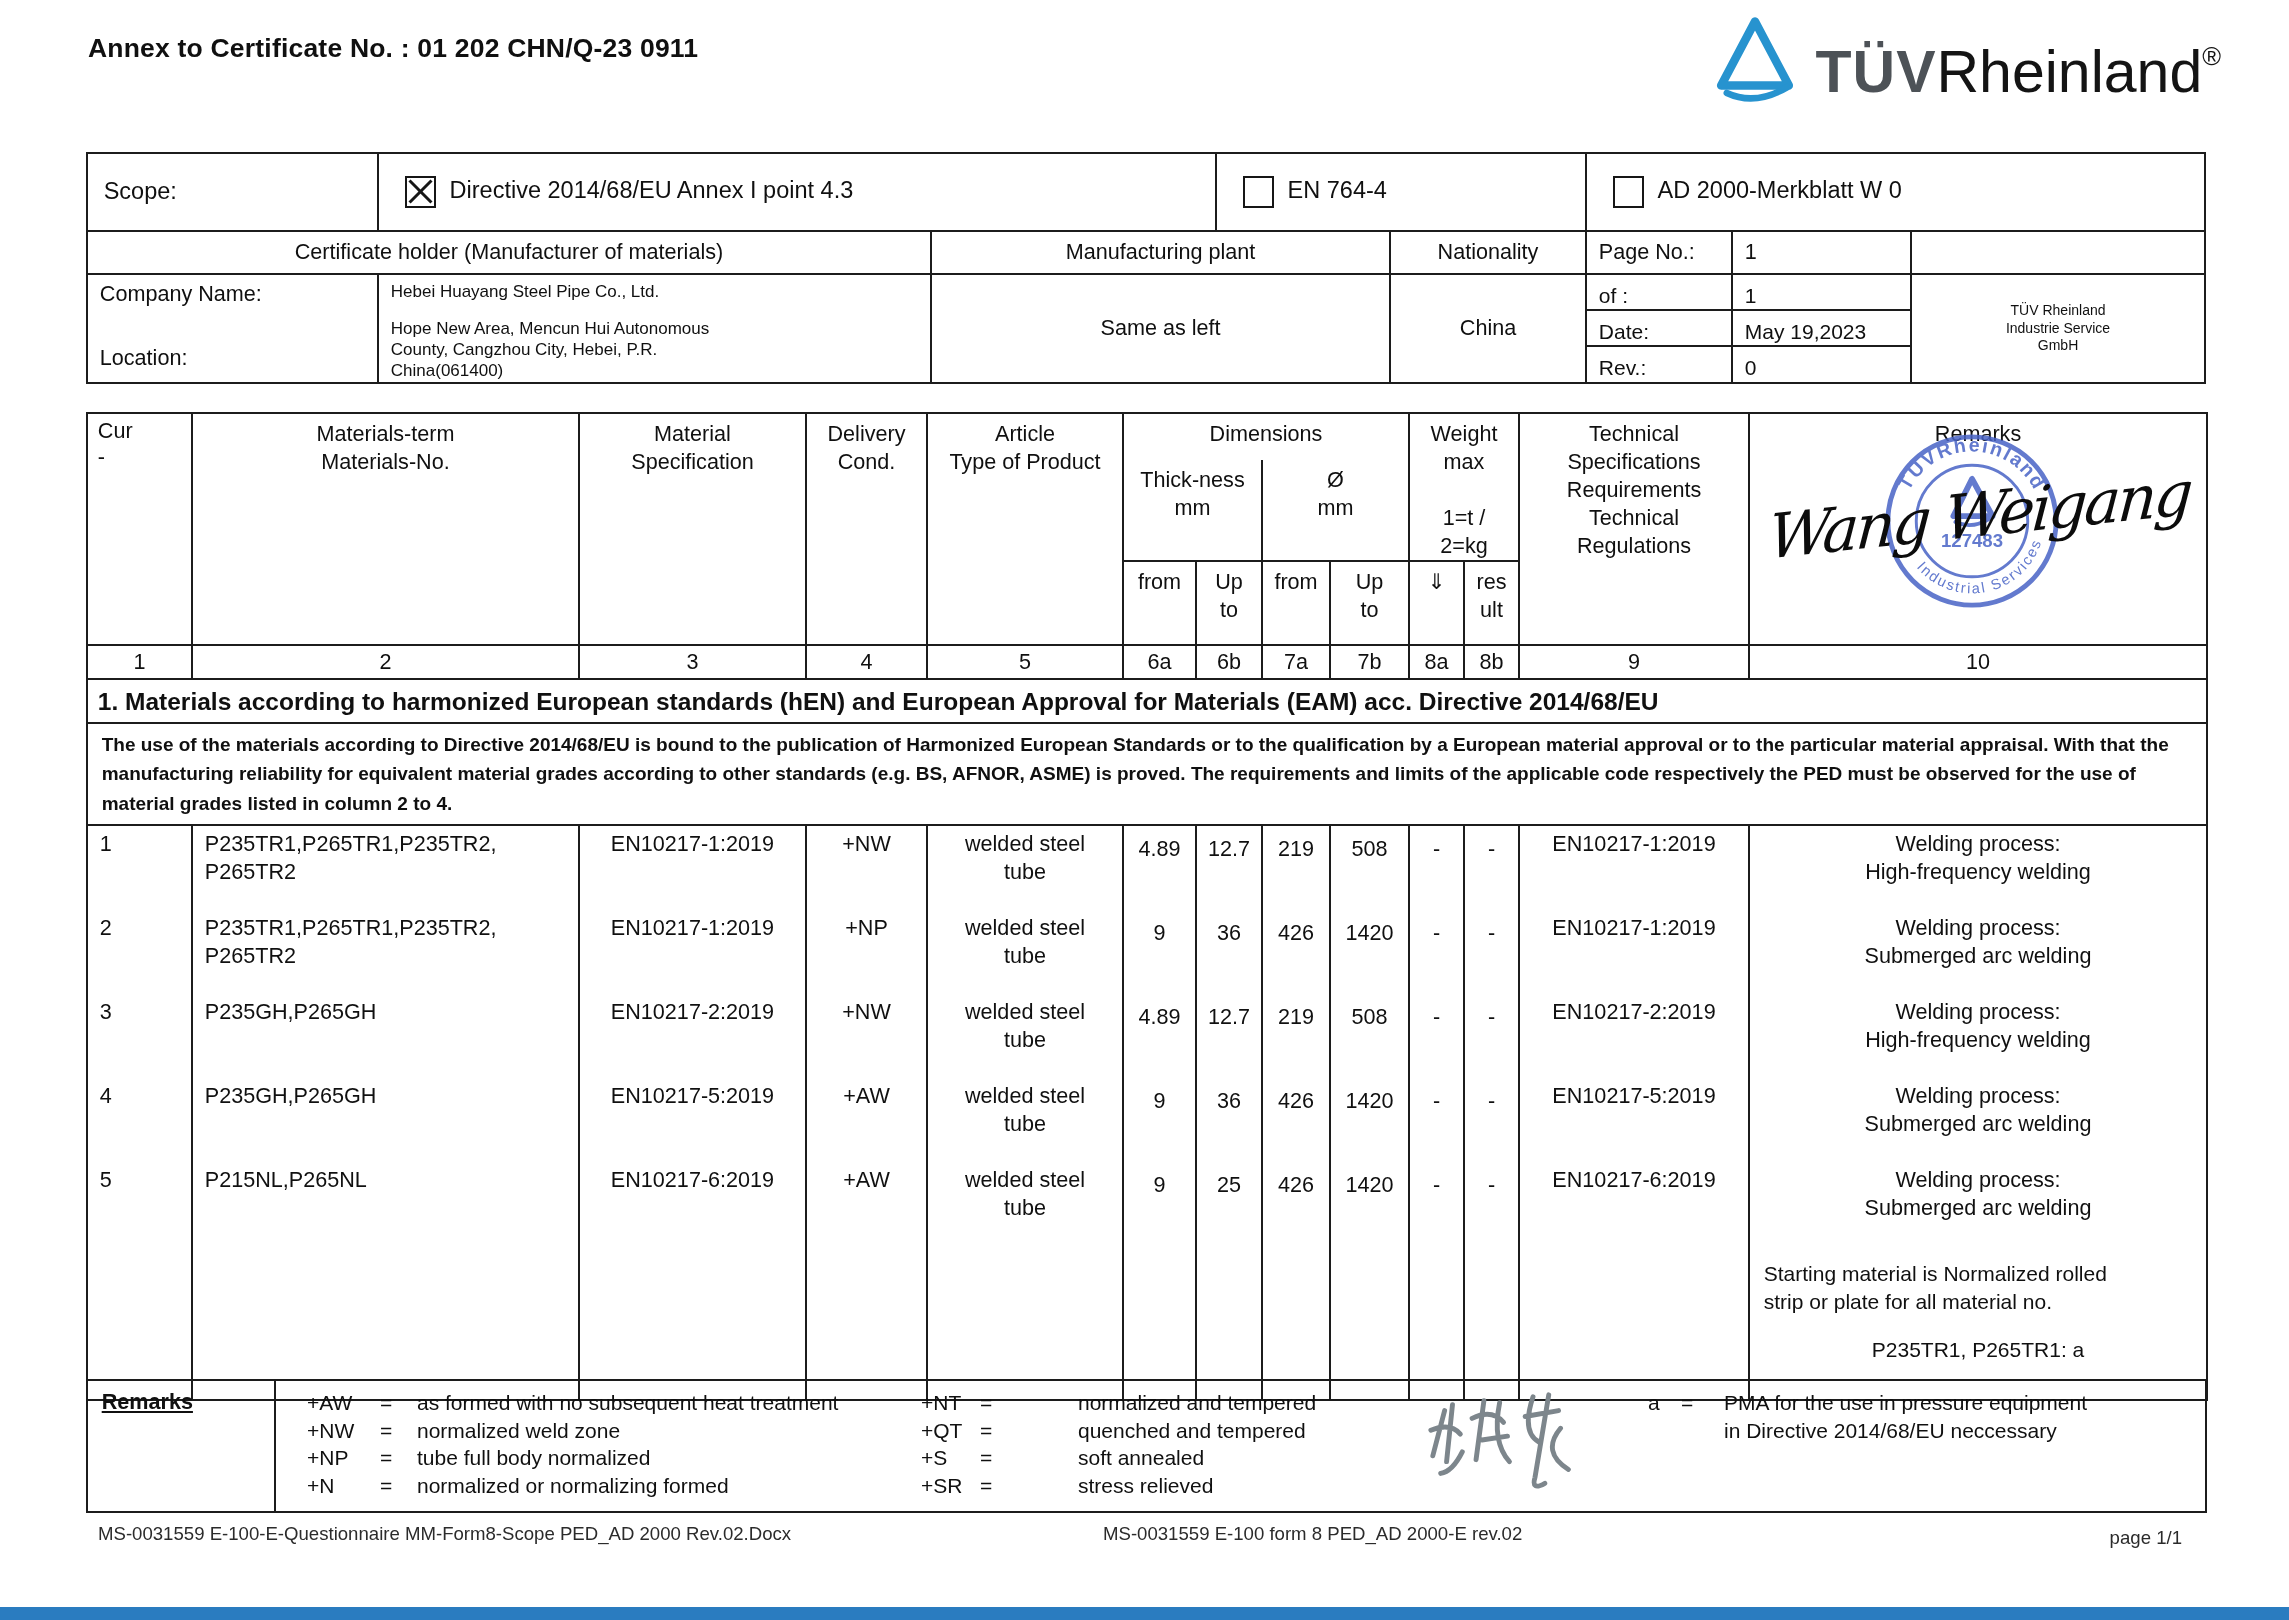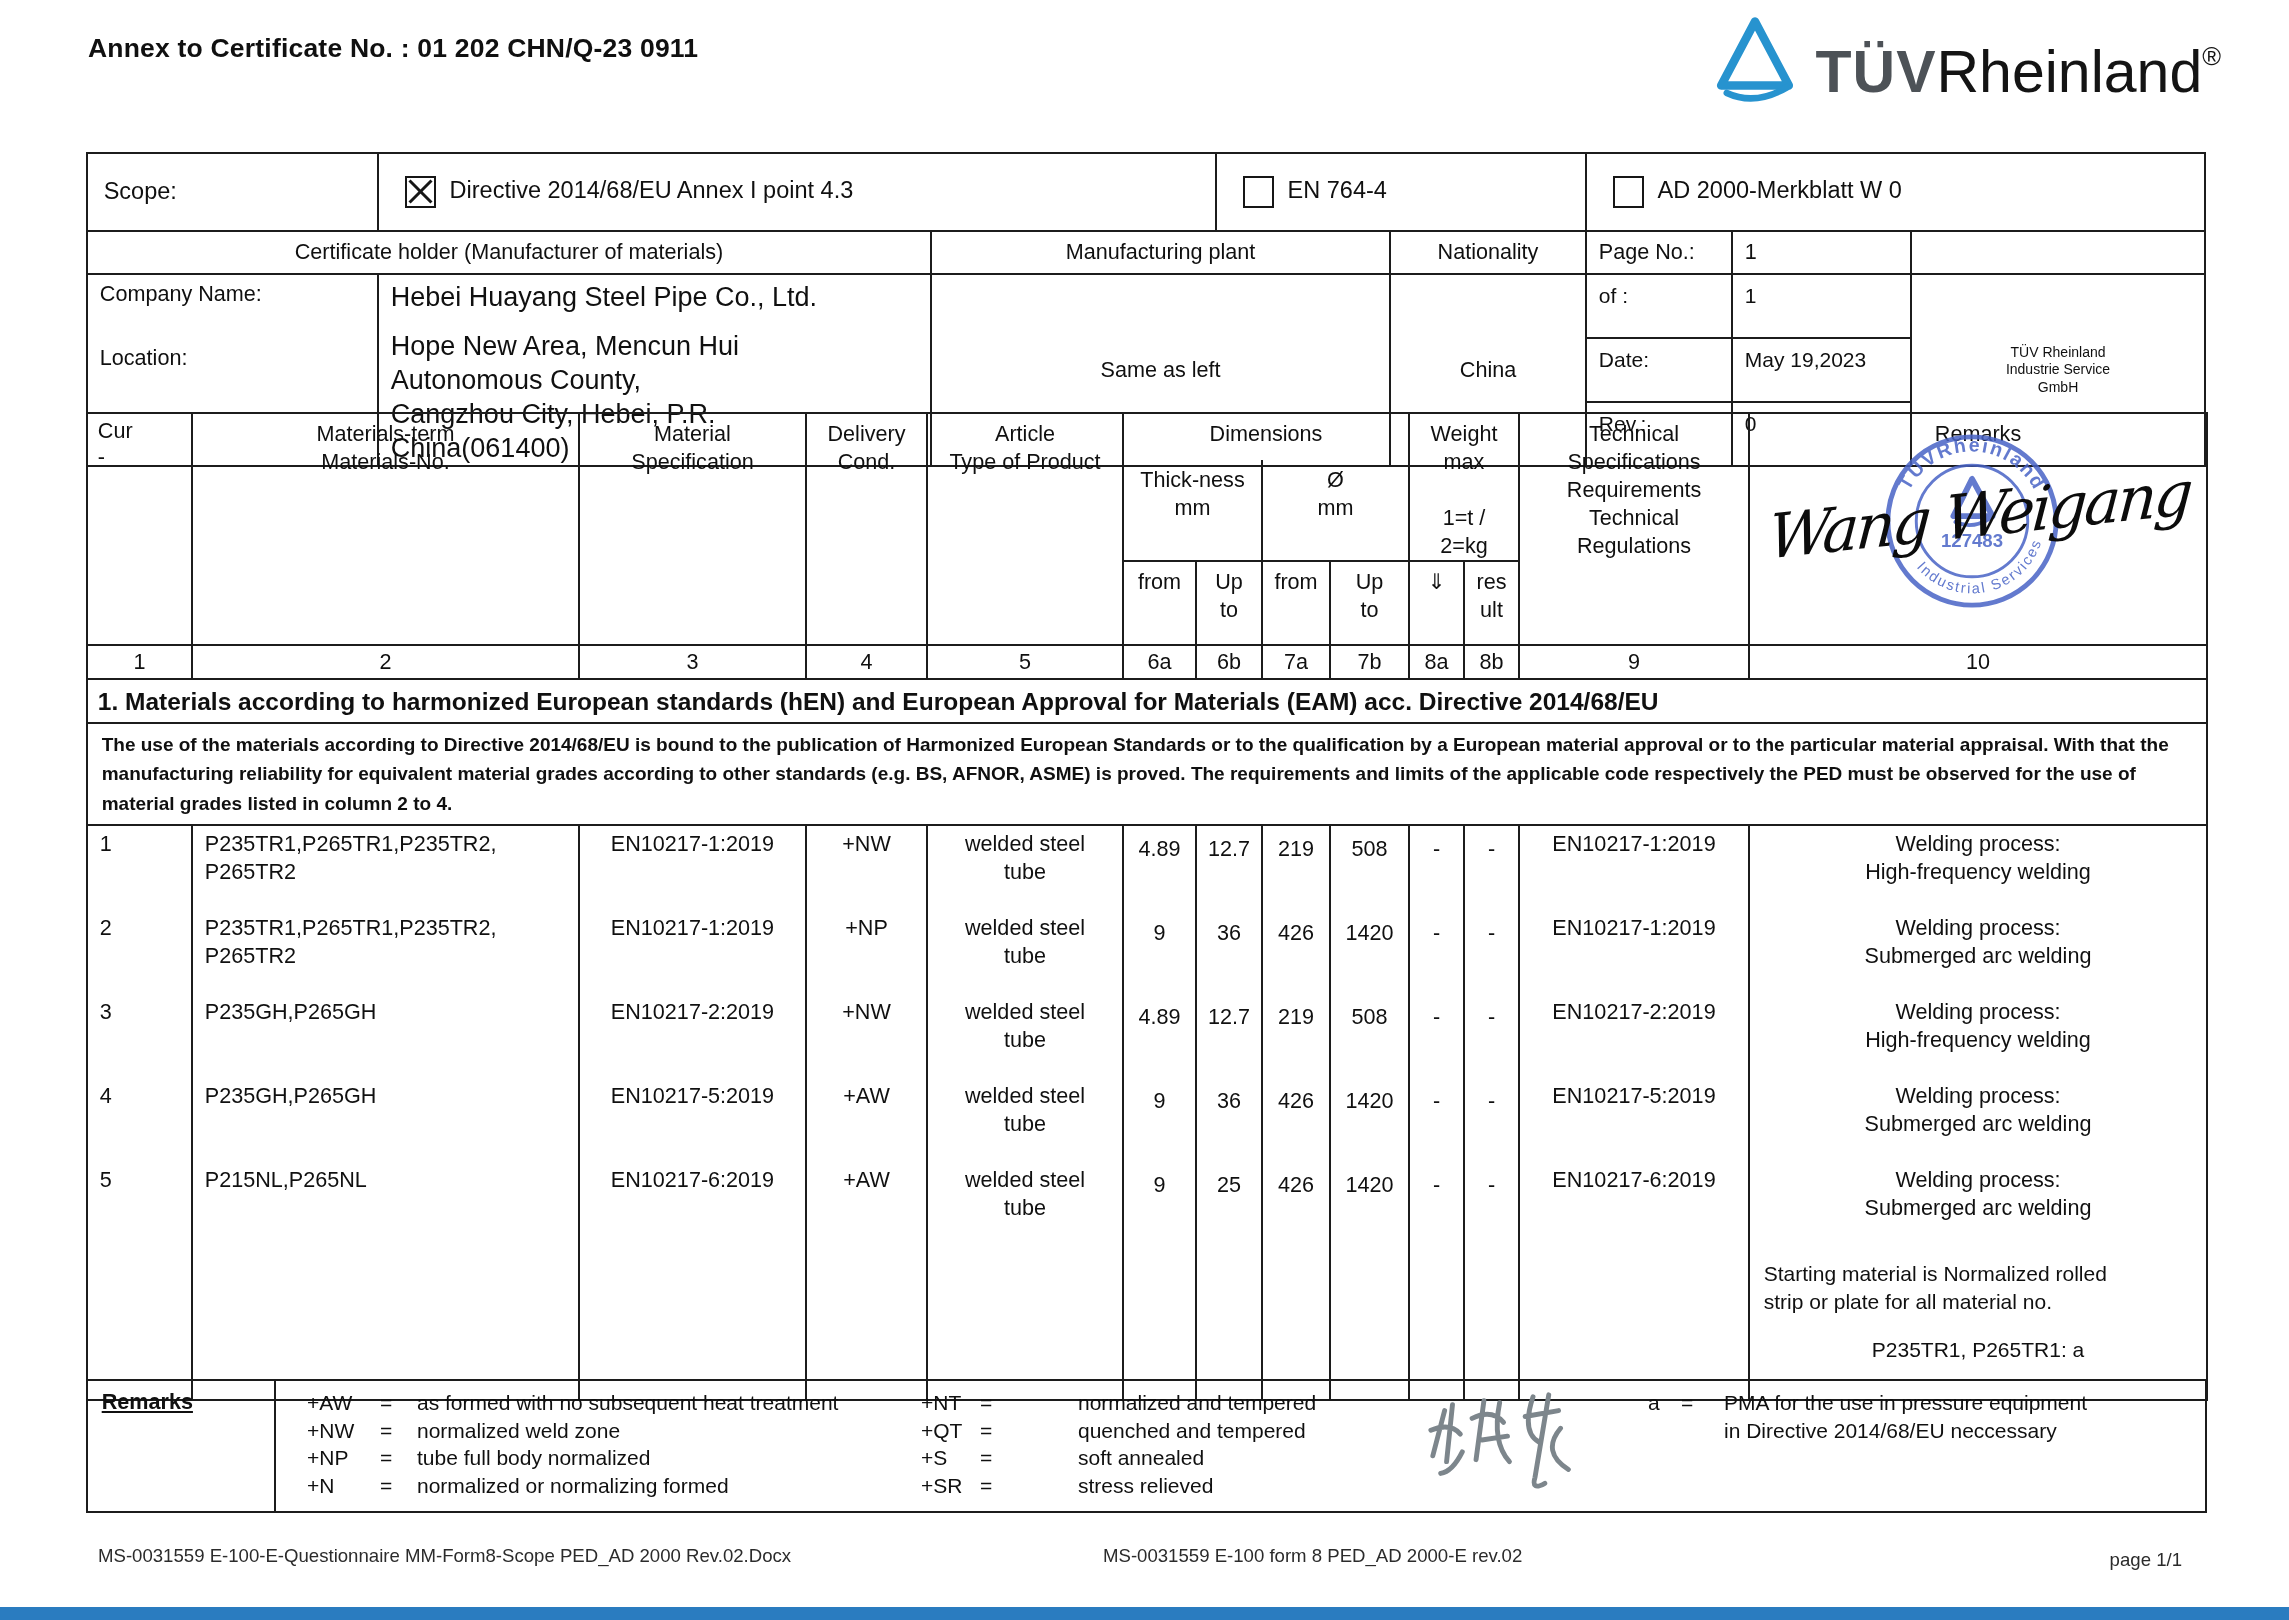--- a/index.html
+++ b/index.html
@@ -32,21 +32,21 @@
             margin-right:13.7px;flex:0 0 auto;background:#fff;}
   .checkbox.checked::before,.checkbox.checked::after{content:"";position:absolute;left:-2px;top:11.8px;
             width:31px;height:2.9px;background:#161616;}
   .checkbox.checked::before{transform:rotate(45deg);}
   .checkbox.checked::after{transform:rotate(-45deg);}
   .row-ihead td{height:41px;text-align:center;vertical-align:middle;font-size:21.6px;}
   .cell-left{text-align:left!important;padding-left:11.8px!important;}
   .lab{padding:5.9px 0 0 11.8px;}
   .labels-cell div{font-size:21.6px;}
   .loc-label{margin-top:31px;}
-  .vals-cell div{font-size:27px;}
+  .vals-cell div{font-size:17px;}
   .addr{max-width:365px;margin-top:9.8px;}
   .center-mid{text-align:center;vertical-align:middle;}
   .kv{padding:7.8px 0 0 11.8px;font-size:21px;}
   .org-cell{text-align:center;vertical-align:middle;font-size:14px;line-height:2.0;}
 
   
   .main{position:absolute;left:86px;top:412px;width:2119px;}
   .hd{text-align:center;vertical-align:top;padding-top:5.9px;line-height:1.3;}
   .row-h1 td{height:39px;}
   .row-h2 td{height:93px;}
@@ -80,21 +80,21 @@
   .defs{position:absolute;top:7.8px;}
   .defs-1{left:31px;}
   .defs-2{left:645px;}
   .defrow{display:grid;grid-template-columns:73px 37px auto;font-size:21px;line-height:1.32;}
   .defrow-2{grid-template-columns:59px 98px auto;}
   .scribble{position:absolute;left:1147px;top:2px;}
   .rnote{position:absolute;left:1372px;top:7.8px;display:grid;grid-template-columns:33px 43px auto;
          font-size:21px;line-height:1.35;}
 
   
-  .footer{position:absolute;left:0;top:1517px;width:100%;height:39px;font-size:18.6px;color:#2b2b2b;margin-top:22px;}
+  .footer{position:absolute;left:0;top:1517px;width:100%;height:39px;font-size:18.6px;color:#2b2b2b;}
   .f-left{position:absolute;left:98px;top:5.9px;}
   .f-center{position:absolute;left:1103px;top:5.9px;}
   .f-right{position:absolute;right:108px;top:9.8px;}
   .bottom-bar{position:absolute;left:0;bottom:0;width:100%;height:12.7px;background:#2a7cc0;}
 </style>
 </head>
 <body>
 
 <div class="page">
 

